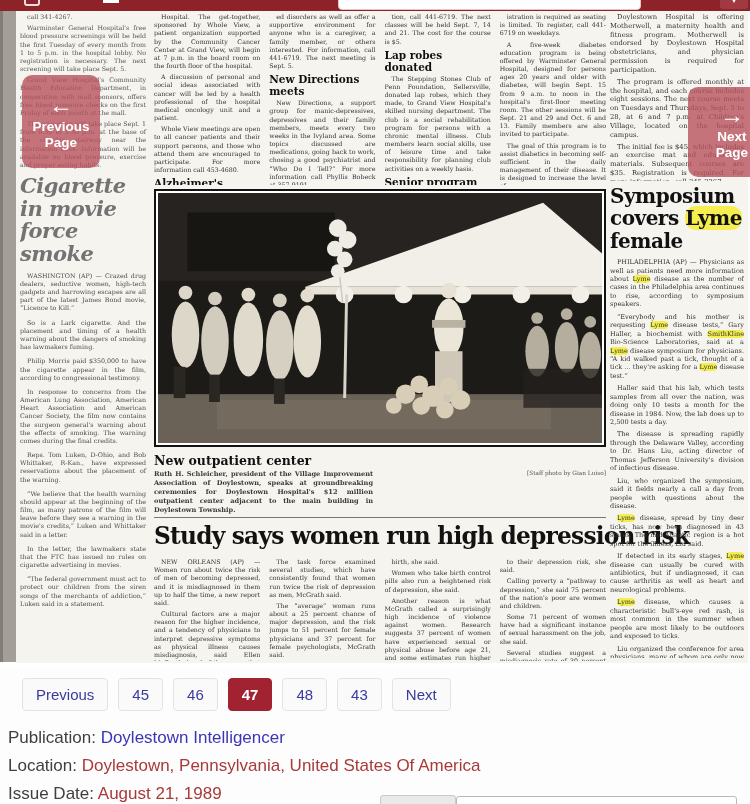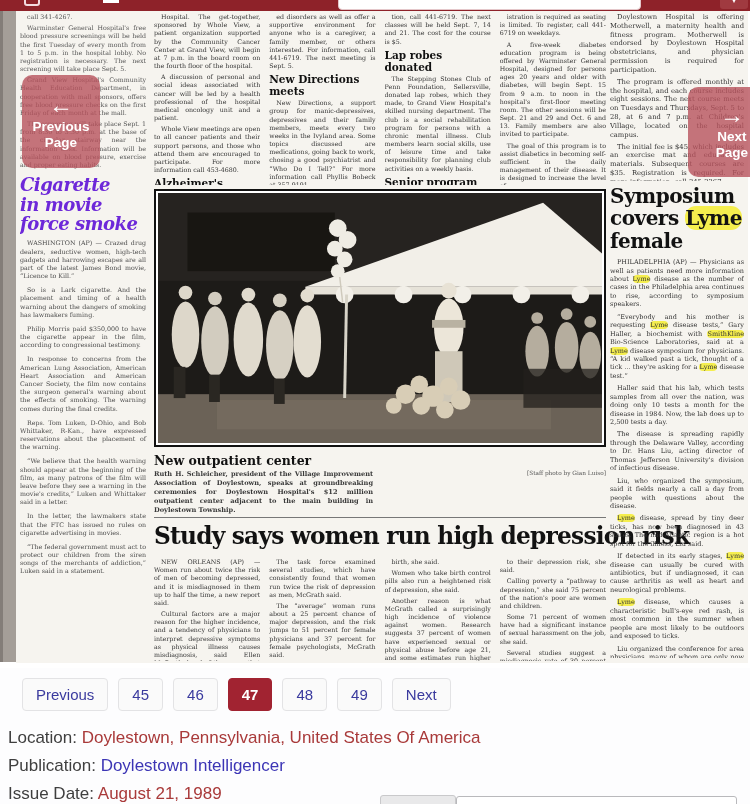--- a/index.html
+++ b/index.html
@@ -50,21 +50,21 @@
   .np-subhead { font-size:10.5px; font-weight:bold; margin:3px 0 2px 0; color:#111;
                 font-family:"DejaVu Serif", serif; }
   mark { background:#f5ee4e; color:inherit; padding:0;border-radius:11px; }
 
   .col-left {
     position:absolute; left:4px; top:2px; width:130px; height:646px; overflow:hidden;
     padding-right:4px;
   }
   .col-left .np-p { color:#555; }
   .cig-headline { margin:6px 0 6px 0; font-weight:bold; font-style:italic;
-                  font-size:18px; line-height:1.08; color:#6d28d9; letter-spacing:-0.5px; }
+                  font-size:21px; line-height:1.08; color:#737373; letter-spacing:-0.5px; }
   .cig-body .np-p { margin-bottom:6px; color:#4a4a4a; }
 
   .mid { position:absolute; left:138px; top:2px; width:452px; height:648px; }
   .top-cols { display:flex; gap:9px; height:172px; overflow:hidden; }
   .top-cols > div { flex:1 1 0; overflow:hidden; }
 
   .photo-frame {
     position:absolute; left:0; top:176px; width:452px; height:258px;
     border:2px solid #111; background:#fff; padding:2px;
   }
@@ -364,34 +364,34 @@
       </span>
     </button>
   </div>
 
   <nav class="pagination">
       <button class="page-btn">Previous</button>
       <button class="page-btn">45</button>
       <button class="page-btn">46</button>
       <button class="page-btn active">47</button>
       <button class="page-btn">48</button>
-      <button class="page-btn">49</button>
+      <button class="page-btn">43</button>
       <button class="page-btn">Next</button>
     </nav>
 
   <div class="metadata">
+    <div class="row">
+      <span>Publication:</span>
+      <a class="link-blue">Doylestown Intelligencer</a>
+    </div>
     <div class="row">
       <span>Location:</span>
       <a class="link-red">Doylestown, Pennsylvania, United States Of America</a>
     </div>
     <div class="row">
-      <span>Publication:</span>
-      <a class="link-blue">Doylestown Intelligencer</a>
-    </div>
-    <div class="row">
       <span>Issue Date:</span>
       <a class="link-red">August 21, 1989</a>
     </div>
   </div>
 
   <button class="sliver-btn"></button>
   <div class="sliver-input"></div>
 
 </div>
 

